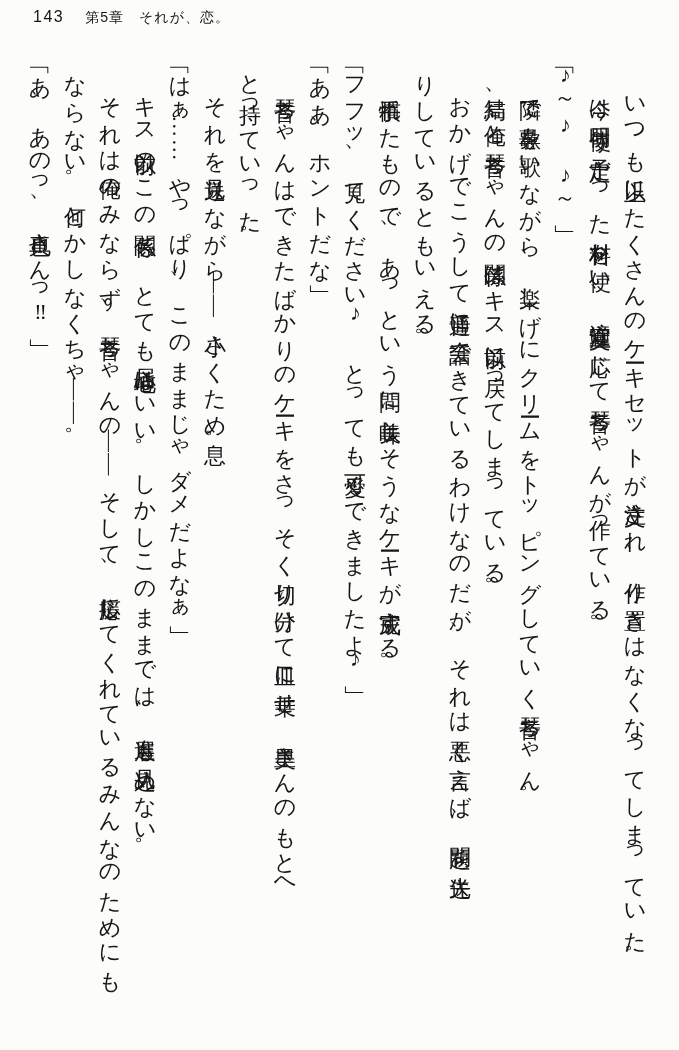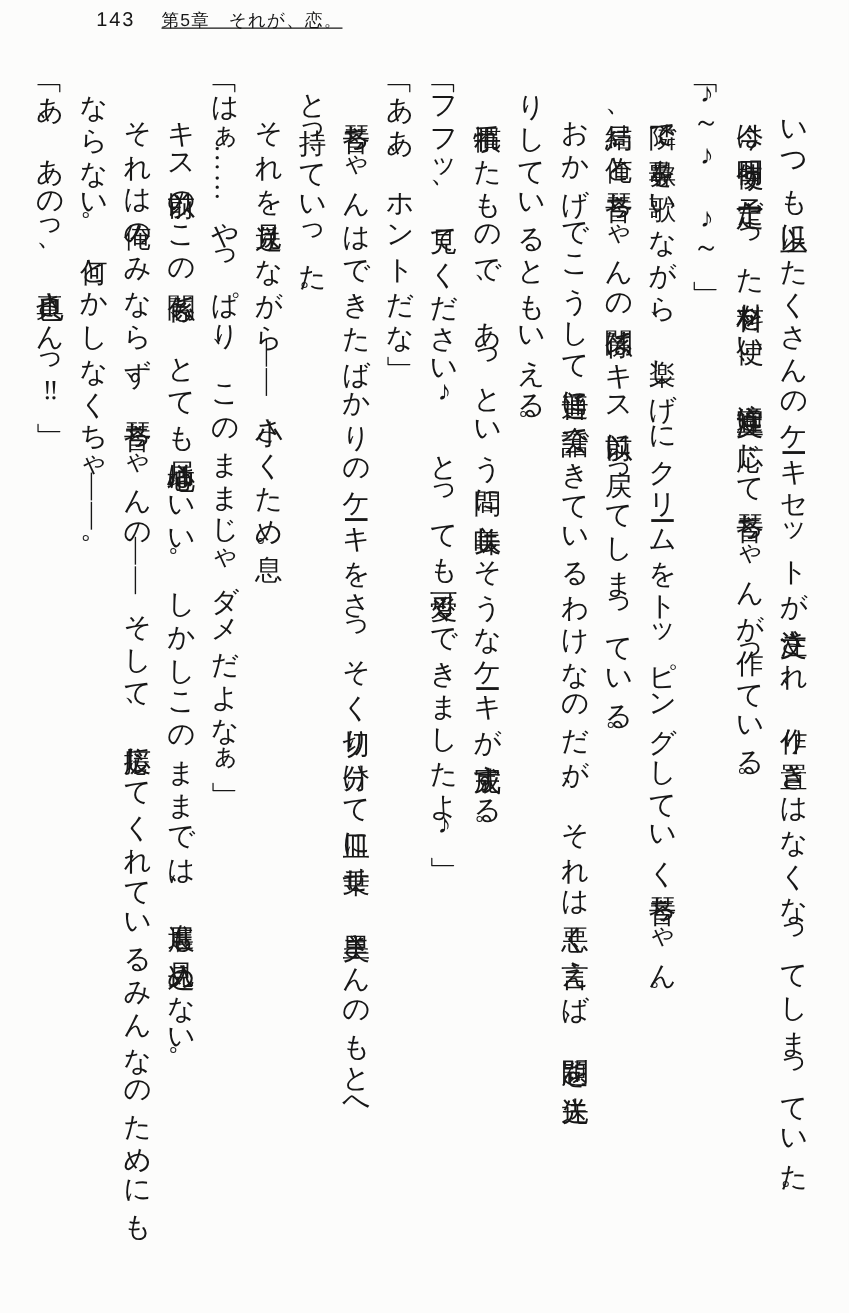--- a/index.html
+++ b/index.html
@@ -27,26 +27,24 @@
     align-items: baseline;
     gap: 21px;
     font-family: "Liberation Sans", "DejaVu Sans", sans-serif;
     color: #161616;
     white-space: nowrap;
   }
   .page-number {
     font-size: 16px;
     letter-spacing: 1.5px;
     font-weight: 500;
-    margin-left: 44px;
   }
   .chapter-title {
     font-size: 14px;
     letter-spacing: 1px;
-    text-decoration: underline;
   }
   .body-text {
     position: absolute;
     top: 60px;
     right: 26px;
     height: 980px;
     writing-mode: vertical-rl;
     text-orientation: mixed;
     font-family: "Liberation Serif", "DejaVu Serif", serif;
     font-size: 22px;

